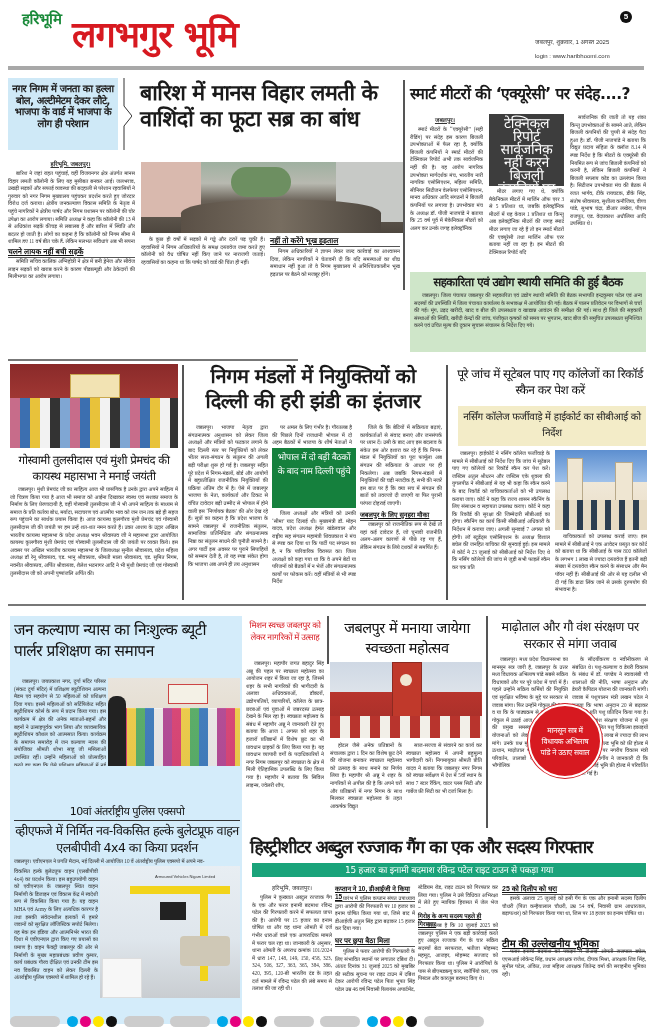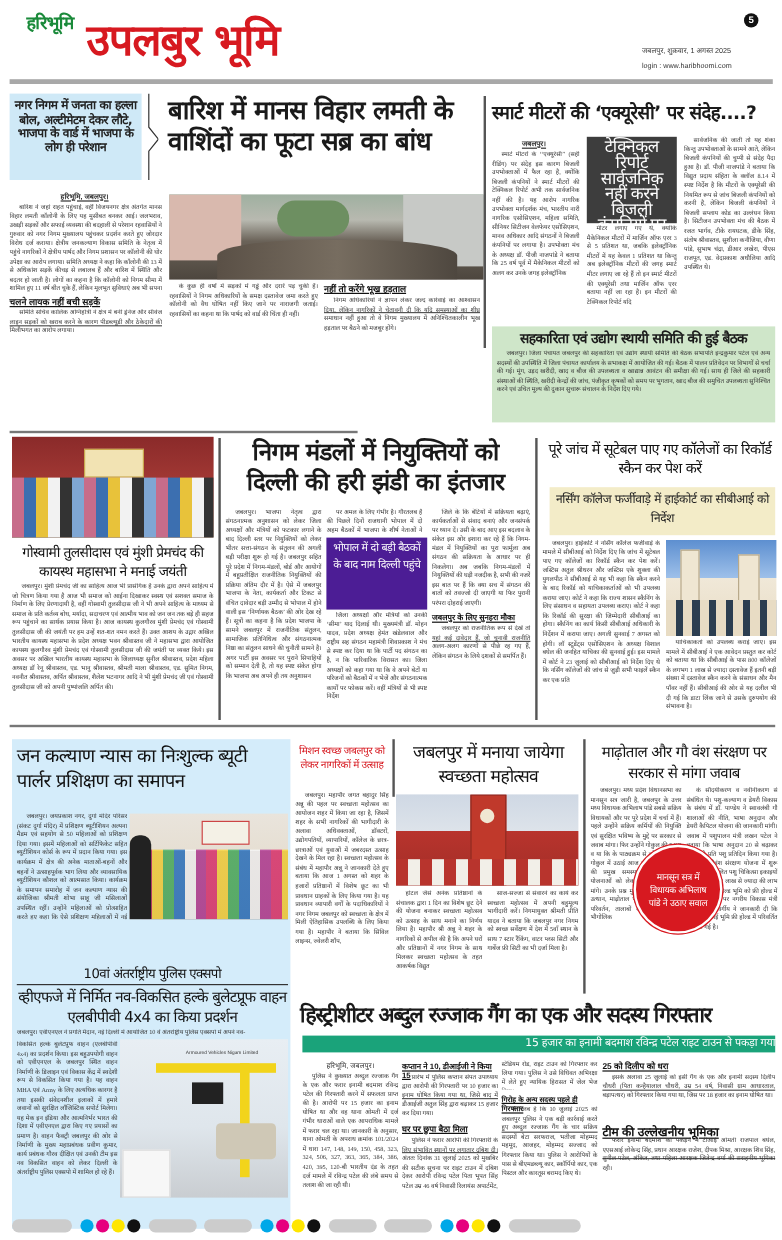--- a/index.html
+++ b/index.html
@@ -3,33 +3,33 @@
 <meta charset="utf-8">
 <style>
 *{box-sizing:border-box;margin:0;padding:0}
 html,body{width:652px;height:1033px;background:#fff;overflow:hidden}
 body{position:relative;font-family:"DejaVu Sans",sans-serif;color:#222}
 .abs{position:absolute}
 .hl{font-family:"DejaVu Sans",sans-serif;font-weight:bold;color:#1a1a1a;letter-spacing:-0.5px;line-height:1.1}
 .body{font-family:"Liberation Serif",serif;font-size:5.2px;line-height:7.6px;color:#333;text-align:justify;overflow:hidden}
 .body p{text-indent:8px}
 .dateline{font-family:"Liberation Sans",sans-serif;font-size:6px;font-weight:bold;color:#333;text-align:center;text-decoration:underline}
-.sub{font-family:"Liberation Sans",sans-serif;font-weight:bold;font-size:7.5px;color:#111;text-decoration:underline;border-bottom:1px solid #555;padding-bottom:15px;margin:2px 0}
+.sub{font-family:"Liberation Sans",sans-serif;font-weight:bold;font-size:7.5px;color:#111;text-decoration:underline;border-bottom:1px solid #555;padding-bottom:1px;margin:2px 0}
 .vr{position:absolute;background:#555;width:1.5px}
 .hr{position:absolute;background:#777;height:1.5px}
 .photo{position:absolute;overflow:hidden}
 .dot{display:inline-block;width:11px;height:11px;border-radius:50%;margin:0 1px}
 .pill{display:inline-block;height:11px;border-radius:6px;background:#ccc}
 </style>
 </head>
 <body>
 
 <div class="abs" style="left:0;top:0;width:652px;height:68px">
   <div class="abs" style="left:22px;top:8px;font-family:'DejaVu Sans',sans-serif;font-weight:bold;font-size:15px;color:#1a8a3a;letter-spacing:-0.5px">हरिभूमि</div>
-  <div class="abs" style="left:72px;top:17px;font-family:'DejaVu Sans',sans-serif;font-weight:bold;font-size:36px;color:#d71920;letter-spacing:-1px;line-height:1">उपलबुर भूमि</div>
+  <div class="abs" style="left:72px;top:17px;font-family:'DejaVu Sans',sans-serif;font-weight:bold;font-size:36px;color:#d71920;letter-spacing:-1px;line-height:1">लगभगुर भूमि</div>
   <div class="abs" style="left:620px;top:11px;width:12px;height:12px;border-radius:50%;background:#111;color:#fff;font-size:8px;font-weight:bold;text-align:center;line-height:12px;font-family:'Liberation Sans',sans-serif">5</div>
   <div class="abs" style="left:535px;top:38px;font-family:'Liberation Sans',sans-serif;font-size:6px;color:#333">जबलपुर, शुक्रवार, 1 अगस्त 2025</div>
   <div class="abs" style="left:535px;top:53px;font-family:'Liberation Sans',sans-serif;font-size:6px;color:#333">login : www.haribhoomi.com</div>
 </div>
 <div class="abs" style="left:8px;top:66px;width:636px;height:4px;background:#a8a8a8"></div>
 
 <div class="abs" style="left:8px;top:78px;width:110px;height:72px;background:#cfe9f7;padding:5px 4px;text-align:center">
   <div style="font-family:'DejaVu Sans',sans-serif;font-size:10px;line-height:11.5px;color:#222;font-weight:bold;letter-spacing:-0.4px">नगर निगम में जनता का हल्ला बोल, अल्टीमेटम देकर लौटे, भाजपा के वार्ड में भाजपा के लोग ही परेशान</div>
 </div>
 <svg class="abs" style="left:118px;top:78px" width="14" height="72">
@@ -94,21 +94,21 @@
 </div>
 <div class="vr" style="left:182px;top:365px;height:235px"></div>
 
 <div class="abs hl" style="left:188px;top:364px;width:250px;font-size:20px;line-height:25px;text-align:center">निगम मंडलों में नियुक्तियों को दिल्ली की हरी झंडी का इंतजार</div>
 <div class="abs body" style="left:188px;top:424px;width:80px;height:175px">
   <p>जबलपुर। भाजपा नेतृत्व द्वारा संगठनात्मक अनुशासन को लेकर जिला अध्यक्षों और मंत्रियों को फटकार लगाने के बाद दिल्ली स्तर पर नियुक्तियों को लेकर भीतर सत्ता-संगठन के संतुलन की अगली बड़ी परीक्षा शुरू हो गई है। जबलपुर सहित पूरे प्रदेश में निगम-मंडलों, बोर्ड और आयोगों में बहुप्रतीक्षित राजनीतिक नियुक्तियों की प्रक्रिया अंतिम दौर में है। ऐसे में जबलपुर भाजपा के नेता, कार्यकर्ता और टिकट से वंचित दावेदार बड़ी उम्मीद से भोपाल में होने वाली इस ‘निर्णायक बैठक’ की ओर देख रहे हैं। सूत्रों का कहना है कि प्रदेश भाजपा के सामने जबलपुर में राजनीतिक संतुलन, सामाजिक प्रतिनिधित्व और संगठनात्मक निष्ठा का संतुलन साधने की चुनौती सामने है। अगर पार्टी इस अवसर पर पुराने सिपाहियों को सम्मान देती है, तो यह स्पष्ट संकेत होगा कि भाजपा अब अपने ही तय अनुशासन</p>
 </div>
 <div class="abs body" style="left:272px;top:424px;width:80px;height:22px">
   <p>पर अमल के लिए गंभीर है। गौरतलब है की पिछले दिनों राजधानी भोपाल में दो अहम बैठकों में भाजपा के शीर्ष नेताओं ने संगठन के</p>
 </div>
-<div class="abs" style="left:272px;top:448px;width:84px;height:60px;background:#4c1d95;padding:3px;text-align:center">
+<div class="abs" style="left:272px;top:448px;width:84px;height:60px;background:#15803d;padding:3px;text-align:center">
   <div style="color:#fff;font-family:'DejaVu Sans',sans-serif;font-size:9px;line-height:13.5px;letter-spacing:-0.4px">भोपाल में दो बड़ी बैठकों के बाद नाम दिल्ली पहुंचे</div>
 </div>
 <div class="abs body" style="left:272px;top:510px;width:84px;height:89px">
   <p>जिला अध्यक्षों और मंत्रियों को उनकी ‘सीमा’ याद दिलाई थी। मुख्यमंत्री डॉ. मोहन यादव, प्रदेश अध्यक्ष हेमंत खंडेलवाल और राष्ट्रीय सह संगठन महामंत्री शिवप्रकाश ने मंच से स्पष्ट कर दिया था कि पार्टी पद संगठन का है, न कि पारिवारिक विरासत का। जिला अध्यक्षों को कहा गया था कि वे अपने बेटों या परिजनों को बैठकों में न भेजें और संगठनात्मक कार्यों पर फोकस करें। वहीं मंत्रियों से भी स्पष्ट निर्देश</p>
 </div>
 <div class="abs body" style="left:360px;top:424px;width:82px;height:82px">
   <p>जिले के कि बेटियों में सक्रियता बढ़ाएं, कार्यकर्ताओं से संवाद बनाएं और जनसंपर्क पर ध्यान दें। उसी के बाद आए इस बदलाव के संकेत इस ओर इशारा कर रहे हैं कि निगम-मंडल में नियुक्तियों का पूरा फार्मूला अब संगठन की सक्रियता के आधार पर ही निकलेगा। अब जबकि निगम-मंडलों में नियुक्तियों की घड़ी नजदीक है, सभी की नजरें इस बात पर हैं कि क्या सच में संगठन की बातों को तवज्जो दी जाएगी या फिर पुरानी परंपरा दोहराई जाएगी।</p>
 </div>
 <div class="abs sub" style="left:360px;top:508px;width:82px;font-size:6.5px">जबलपुर के लिए सुनहरा मौका</div>
 <div class="abs body" style="left:360px;top:521px;width:82px;height:40px">
@@ -188,21 +188,21 @@
   <p>जबलपुर। मध्य प्रदेश विधानसभा का मानसून सत्र जारी है, जबलपुर के उत्तर मध्य विधायक अभिलाष पांडे सबसे सक्रिय विधायकों और पर पूरे प्रदेश में चर्चा में हैं। पहले उन्होंने सक्रिय कर्मियों की नियुक्ति एवं सुरक्षित भविष्य के मुद्दे पर सरकार से जवाब मांगा। फिर उन्होंने गोकुल की 5 प्रथ व या कि के पाठ्यक्रम से जोड़ने की मांग गोकुल में उठाई आज डॉ. पाण्डेय ने क्षेत्र की प्रमुख समस्याओं और विकास योजनाओं को लेकर सरकार से जवाब मांगे। उनके प्रश्न मुख्यतः गौ शालाओं के उत्थान, माढ़ोताल भूमि का फ्री होल्ड में परिवर्तन, तालाबों के जीर्णोद्धार और भौगोलिक</p>
 </div>
 <div class="abs body" style="left:572px;top:656px;width:76px;height:172px">
   <p>के सौंदर्यीकरण व नवीनीकरण से संबंधित थे। पशु-कल्याण व डेयरी विकास के संबंध में डॉ. पाण्डेय ने स्वावलंबी गौ शालाओं की नीति, भाषा अनुदान और डेयरी कैपिटल योजना की जानकारी मांगी। जवाब में पशुपालन मंत्री लखन पटेल ने बताया कि भाषा अनुदान 20 से बढ़ाकर 40 रुपये प्रति पशु प्रतिदिन किया गया है। मुख्यमंत्री गौवंश संरक्षण योजना में शुरू की गई 406 चलित पशु चिकित्सा इकाइयों से अब तक 2.22 लाख से ज्यादा की लाभ मिला है। लीज होल्ड भूमि को फ्री होल्ड में बदलने के प्रश्न पर नगरीय विकास मंत्री कैलाश विजयवर्गीय ने जानकारी दी कि अभी तक कोई भूमि फ्री होल्ड में परिवर्तित नहीं की गई है।</p>
 </div>
 <div class="abs" style="left:528px;top:704px;width:74px;height:74px;border-radius:50%;background:#d71920;border:2px solid #fff;box-shadow:0 0 0 1px #d71920;display:flex;align-items:center;justify-content:center;padding:6px;text-align:center">
   <div style="color:#fff;font-family:'DejaVu Sans',sans-serif;font-size:7.5px;line-height:11px;letter-spacing:-0.3px">मानसून सत्र में विधायक अभिलाष पांडे ने उठाए सवाल</div>
 </div>
 
 <div class="abs hl" style="left:250px;top:836px;width:400px;font-size:17.5px;line-height:22px;white-space:nowrap;letter-spacing:-1px">हिस्ट्रीशीटर अब्दुल रज्जाक गैंग का एक और सदस्य गिरफ्तार</div>
-<div class="abs" style="left:252px;top:863px;width:394px;height:14px;background:#1aa37a;text-align:right">
+<div class="abs" style="left:252px;top:863px;width:394px;height:14px;background:#1aa37a;text-align:center">
   <div style="color:#fff;font-family:'DejaVu Sans',sans-serif;font-size:9px;line-height:14px;letter-spacing:-0.2px">15 हजार का इनामी बदमाश रविन्द्र पटेल राइट टाउन से पकड़ा गया</div>
 </div>
 <div class="abs dateline" style="left:252px;top:884px;width:80px;text-decoration:none;font-weight:normal">हरिभूमि, जबलपुर।</div>
 <div class="abs body" style="left:252px;top:894px;width:80px;height:112px">
   <p>पुलिस ने कुख्यात अब्दुल रज्जाक गैंग के एक और फरार इनामी बदमाश रविन्द्र पटेल की गिरफ्तारी करने में सफलता प्राप्त की है। आरोपी पर 15 हजार का इनाम घोषित था और वह थाना ओमती में दर्ज गंभीर धाराओं वाले एक आपराधिक मामले में फरार चल रहा था। जानकारी के अनुसार, थाना ओमती के अपराध क्रमांक 101/2024 में धारा 147, 148, 149, 150, 458, 323, 324, 506, 327, 363, 365, 384, 386, 420, 395, 120-बी भारतीय दंड के तहत दर्ज मामले में रविन्द्र पटेल की लंबे समय से तलाश की जा रही थी।</p>
 </div>
 <div class="abs sub" style="left:335px;top:882px;width:80px;font-size:6.5px">कप्तान ने 10, डीआईजी ने किया 15</div>
 <div class="abs body" style="left:335px;top:895px;width:80px;height:38px">
   <p>प्रारंभ में पुलिस कप्तान संपत उपाध्याय द्वारा आरोपी की गिरफ्तारी पर 10 हजार का इनाम घोषित किया गया था, जिसे बाद में डीआईजी अतुल सिंह द्वारा बढ़ाकर 15 हजार कर दिया गया।</p>
 </div>

